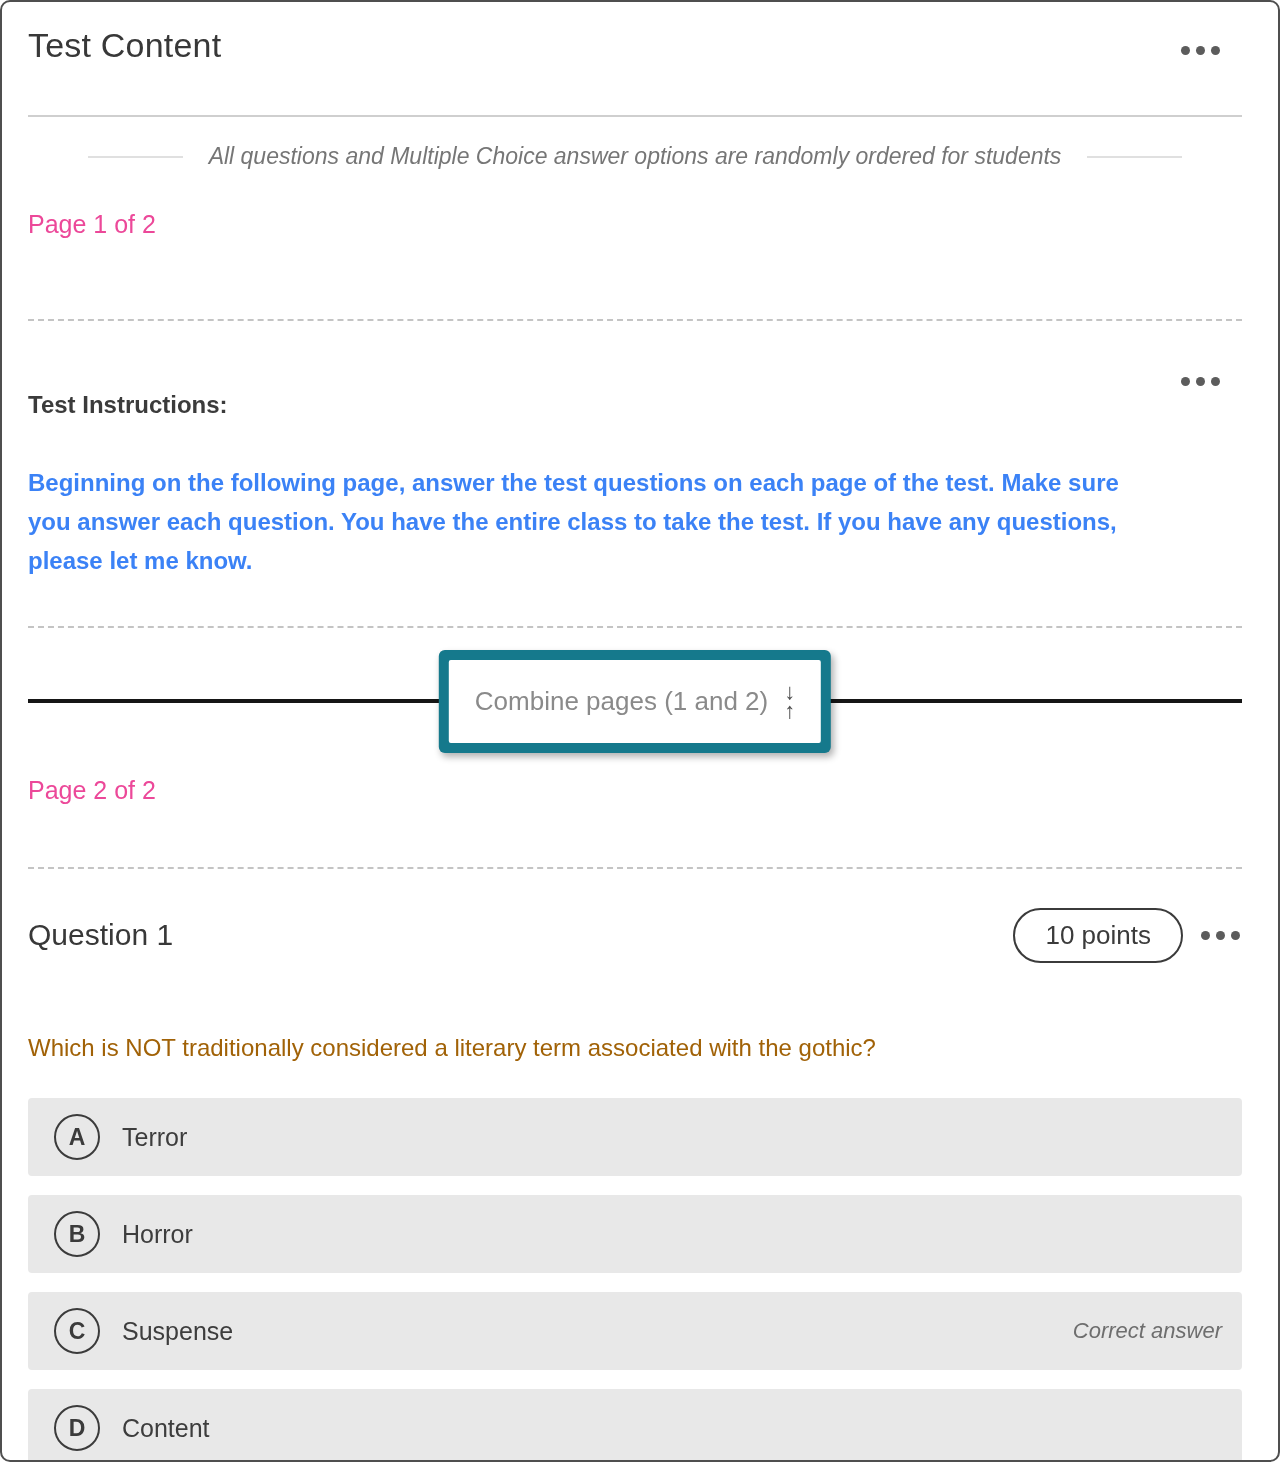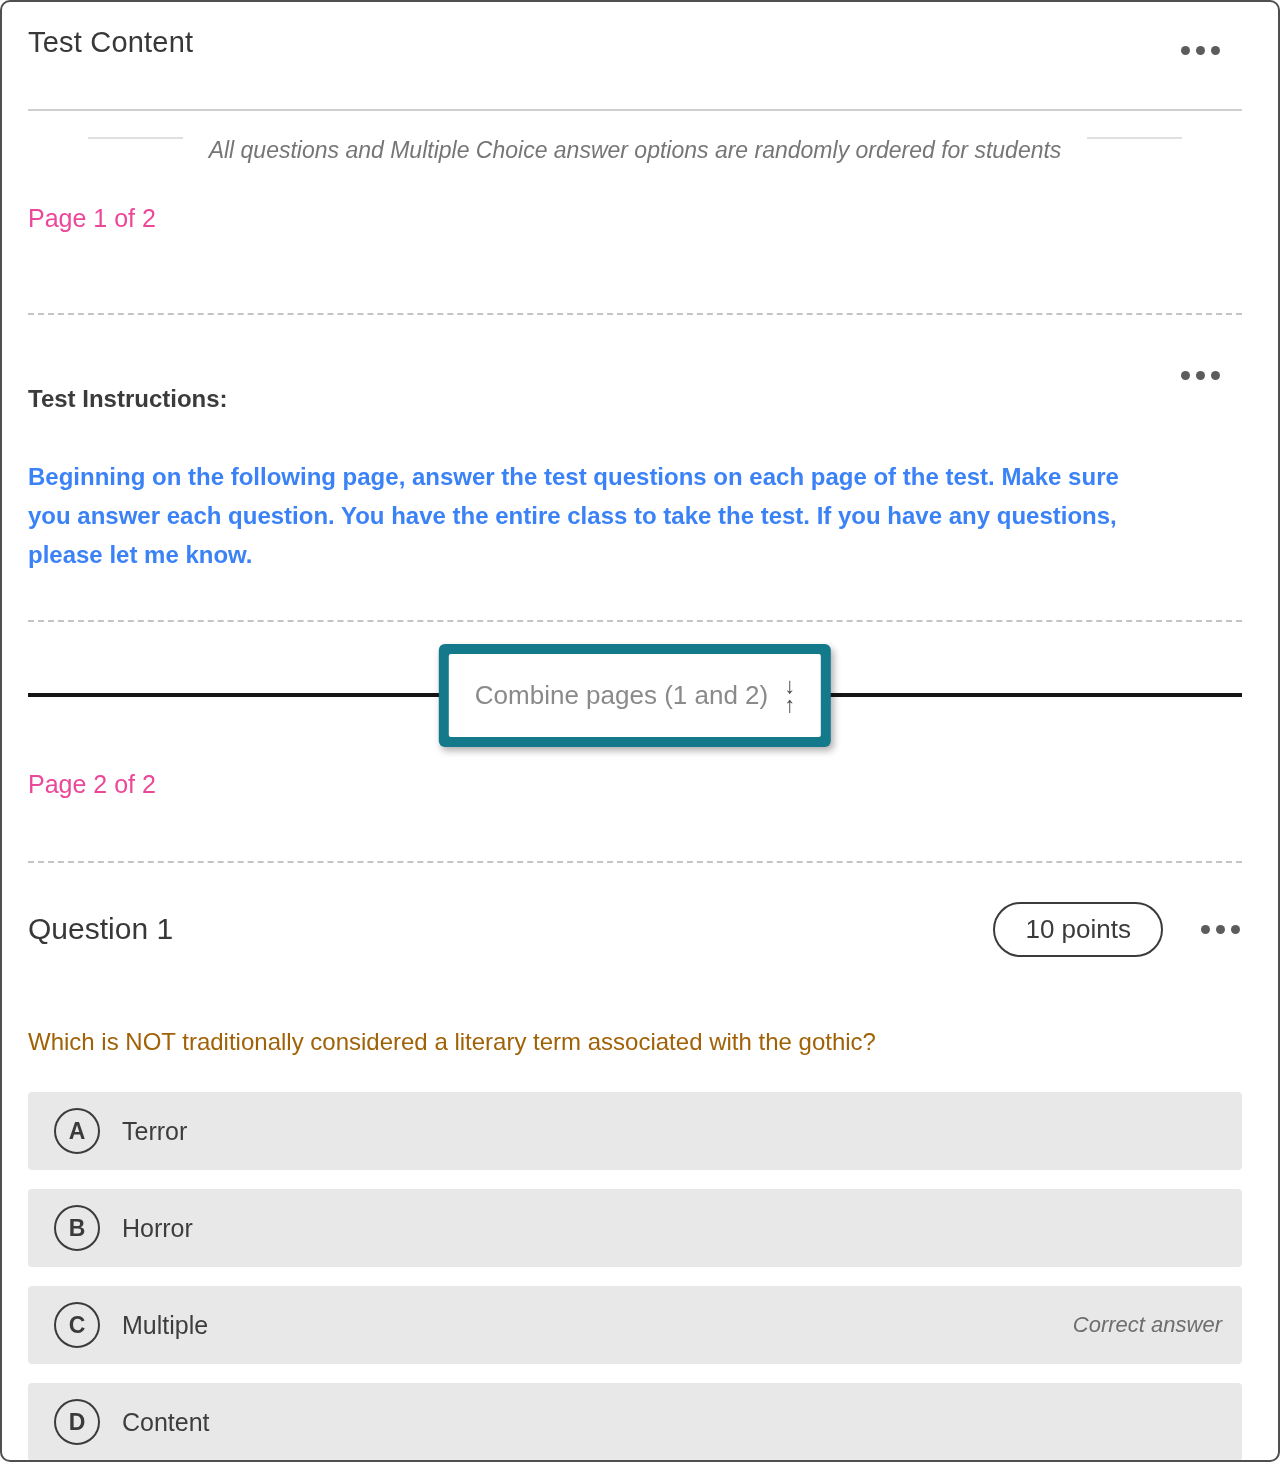--- a/index.html
+++ b/index.html
@@ -15,21 +15,21 @@
     border: 2px solid #4f4f4f;
     border-radius: 10px;
     background: #ffffff;
     padding: 24px 36px 0 26px;
     overflow: hidden;
     position: relative;
   }
   
   .doc-header { position: relative; }
   .doc-title {
-    font-size: 29px;
+    font-size: 34px;
     font-weight: 400;
     color: #383838;
     letter-spacing: 0.2px;
   }
   .kebab {
     display: flex;
     gap: 6px;
     align-items: center;
     background: none;
     border: none;
@@ -47,21 +47,21 @@
   .hr-solid {
     border: none;
     border-top: 2px solid #cfcfcf;
     margin-top: 50px;
   }
 
   
   .notice-row {
     margin-top: 26px;
     display: flex;
-    align-items: flex-start;
+    align-items: center;
     justify-content: center;
     gap: 26px;
   }
   .notice-row .side-line {
     height: 0;
     border-top: 2px solid #e0e0e0;
     width: 95px;
     flex: 0 0 auto;
   }
   .notice-text {
@@ -165,21 +165,21 @@
   }
   .question-title {
     font-size: 30px;
     font-weight: 400;
     color: #383838;
   }
   .question-header .right-group {
     margin-left: auto;
     display: flex;
     align-items: center;
-    gap: 36px;
+    gap: 16px;
   }
   .points-pill {
     border: 2.5px solid #3b3b3b;
     border-radius: 30px;
     background: #ffffff;
     padding: 10px 30px;
     font-size: 26px;
     color: #3b3b3b;
     font-family: "Liberation Sans", sans-serif;
     cursor: pointer;
@@ -302,21 +302,21 @@
     <li class="option-row">
       <span class="letter-circle">A</span>
       <span class="option-label">Terror</span>
     </li>
     <li class="option-row">
       <span class="letter-circle">B</span>
       <span class="option-label">Horror</span>
     </li>
     <li class="option-row">
       <span class="letter-circle">C</span>
-      <span class="option-label">Multiple</span>
+      <span class="option-label">Suspense</span>
       <span class="correct-flag">Correct answer</span>
     </li>
     <li class="option-row">
       <span class="letter-circle">D</span>
       <span class="option-label">Content</span>
     </li>
   </ul>
 
 </div>
 

